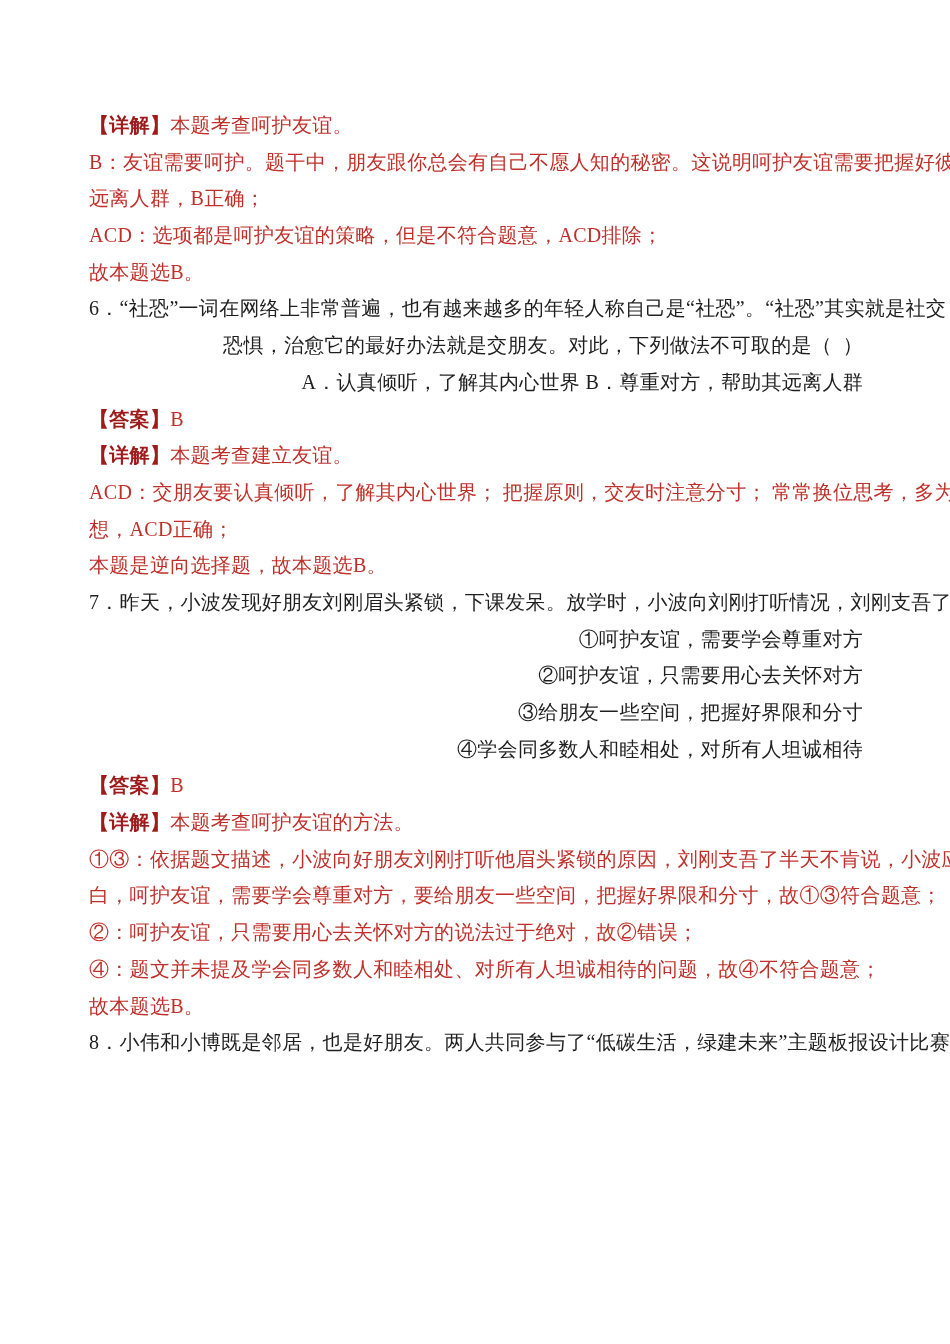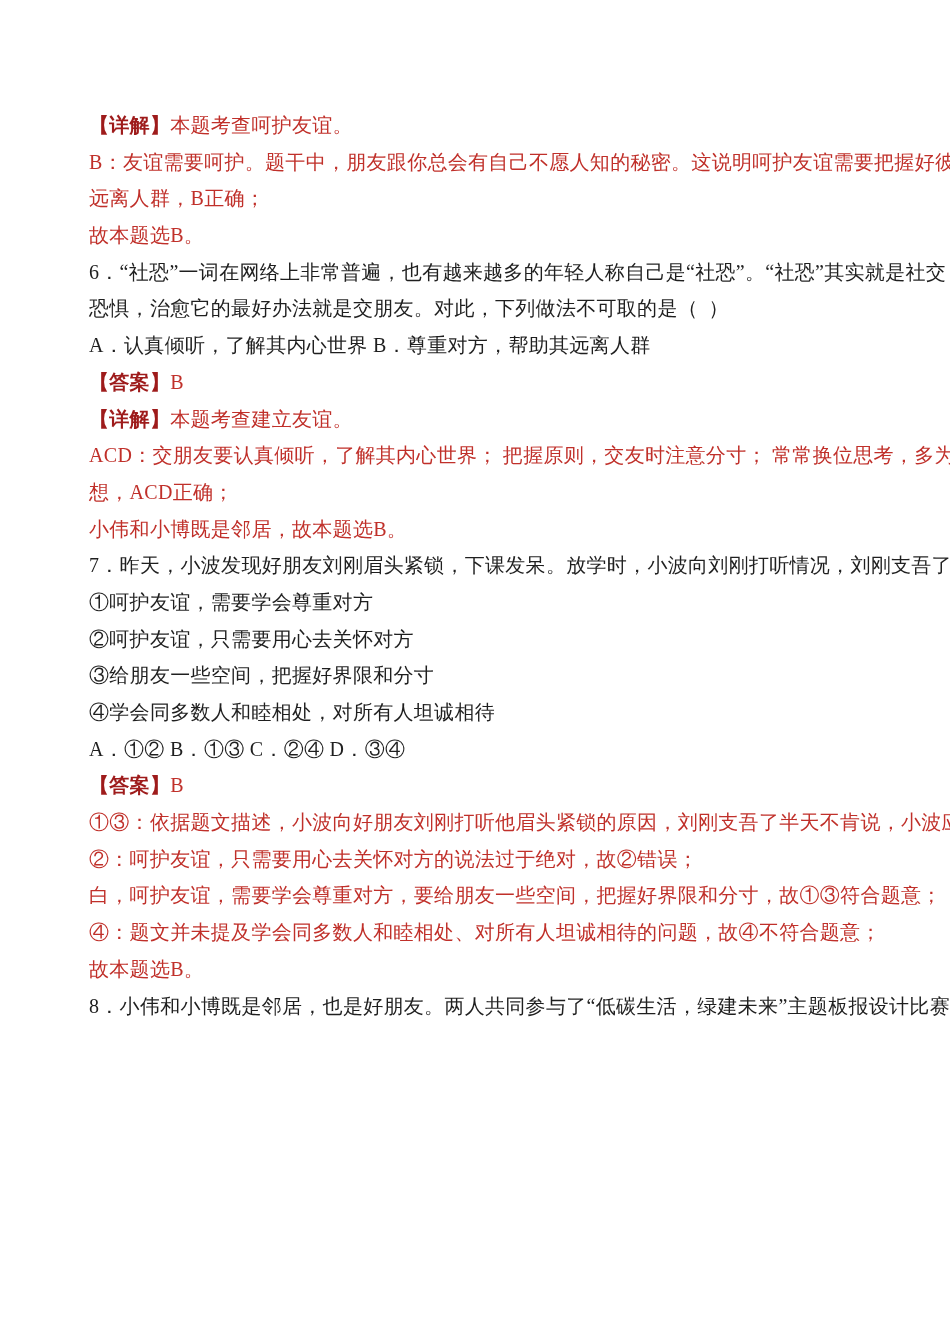--- a/index.html
+++ b/index.html
@@ -22,51 +22,52 @@
     top: 107px;
     width: 774px;
   }
   .line {
     height: 36.7px;
     line-height: 36.7px;
     font-size: 20px;
     white-space: pre;
     letter-spacing: 0.3px;
   }
-  .line.black { color: var(--ink, #1f1f1f); }
+  .line.black { color: var(--ink, #1f1f1f); text-align: right; }
   .line.red   { color: var(--red, #c0302a); }
   .marker {
     font-weight: bold;
     color: var(--marker-red, #9e1b1b);
   }
 </style>
 </head>
 <body>
 
 <div class="page">
   <div class="doc">
       <div class="line red"><span class="marker">【详解】</span><span>本题考查呵护友谊。</span></div>
       <div class="line red"><span>B：友谊需要呵护。题干中，朋友跟你总会有自己不愿人知的秘密。这说明呵护友谊需要把握好彼此的界</span></div>
       <div class="line red"><span>远离人群，B正确；</span></div>
+      <div class="line red"><span>ACD：选项都是呵护友谊的策略，但是不符合题意，ACD排除；</span></div>
       <div class="line red"><span>故本题选B。</span></div>
       <div class="line black"><span>6．“社恐”一词在网络上非常普遍，也有越来越多的年轻人称自己是“社恐”。“社恐”其实就是社交</span></div>
       <div class="line black"><span>恐惧，治愈它的最好办法就是交朋友。对此，下列做法不可取的是（  ）</span></div>
       <div class="line black"><span>A．认真倾听，了解其内心世界 B．尊重对方，帮助其远离人群</span></div>
       <div class="line red"><span class="marker">【答案】</span><span>B</span></div>
       <div class="line red"><span class="marker">【详解】</span><span>本题考查建立友谊。</span></div>
       <div class="line red"><span>ACD：交朋友要认真倾听，了解其内心世界； 把握原则，交友时注意分寸； 常常换位思考，多为对方着</span></div>
       <div class="line red"><span>想，ACD正确；</span></div>
-      <div class="line red"><span>小伟和小博既是邻居，故本题选B。</span></div>
+      <div class="line red"><span>本题是逆向选择题，故本题选B。</span></div>
       <div class="line black"><span>7．昨天，小波发现好朋友刘刚眉头紧锁，下课发呆。放学时，小波向刘刚打听情况，刘刚支吾了半天不</span></div>
       <div class="line black"><span>①呵护友谊，需要学会尊重对方</span></div>
       <div class="line black"><span>②呵护友谊，只需要用心去关怀对方</span></div>
       <div class="line black"><span>③给朋友一些空间，把握好界限和分寸</span></div>
       <div class="line black"><span>④学会同多数人和睦相处，对所有人坦诚相待</span></div>
-      <div class="line black"><span>A．①② B．①③ C．②④ D．③④</span></div>
       <div class="line red"><span class="marker">【答案】</span><span>B</span></div>
+      <div class="line red"><span class="marker">【详解】</span><span>本题考查呵护友谊的方法。</span></div>
       <div class="line red"><span>①③：依据题文描述，小波向好朋友刘刚打听他眉头紧锁的原因，刘刚支吾了半天不肯说，小波应该明</span></div>
+      <div class="line red"><span>白，呵护友谊，需要学会尊重对方，要给朋友一些空间，把握好界限和分寸，故①③符合题意；</span></div>
       <div class="line red"><span>②：呵护友谊，只需要用心去关怀对方的说法过于绝对，故②错误；</span></div>
-      <div class="line red"><span>白，呵护友谊，需要学会尊重对方，要给朋友一些空间，把握好界限和分寸，故①③符合题意；</span></div>
       <div class="line red"><span>④：题文并未提及学会同多数人和睦相处、对所有人坦诚相待的问题，故④不符合题意；</span></div>
       <div class="line red"><span>故本题选B。</span></div>
       <div class="line black"><span>8．小伟和小博既是邻居，也是好朋友。两人共同参与了“低碳生活，绿建未来”主题板报设计比赛，在</span></div>
     </div>
 </div>
 
 </body></html>

